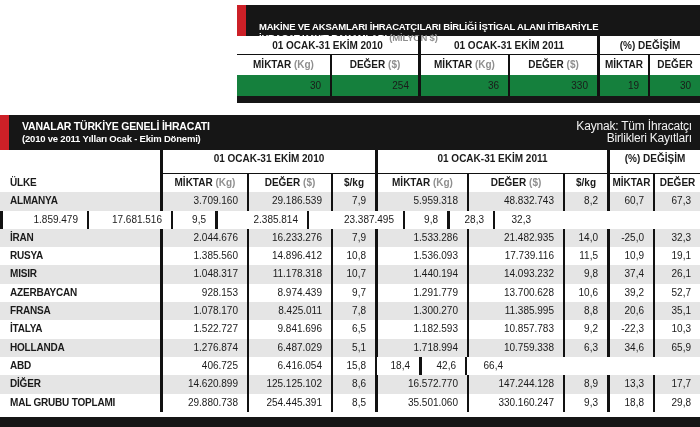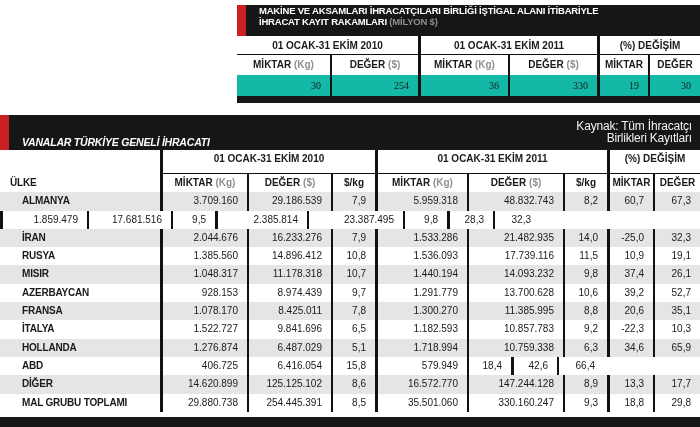--- a/index.html
+++ b/index.html
@@ -8,47 +8,47 @@
   .bar{background:#161616;display:flex;align-items:stretch;}
   .accent{width:9px;background:#cc2027;flex:0 0 auto;}
   .bar-text{color:#fff;font-weight:bold;padding:4px 8px 0 13px;letter-spacing:-0.2px;}
   .muted{color:#8f8f8f;}
   .num{text-align:right;padding-right:9px;box-sizing:border-box;}
   .cell{box-sizing:border-box;overflow:hidden;white-space:nowrap;}
 
   
   .top-table{position:absolute;left:237px;top:5px;width:463px;}
   .top-table .bar{height:31px;}
-  .top-table .bar-text{font-size:9.5px;line-height:11px;padding-top:0;}
+  .top-table .bar-text{font-size:9.5px;line-height:11px;padding-top:16px;}
   .t-row{display:flex;}
   .t-group{height:19px;line-height:20px;font-weight:bold;font-size:10px;text-align:center;
            border-bottom:1.5px solid #111;}
   .t-sub,.t-val{height:20px;line-height:20px;font-size:10px;}
   .t-sub{font-weight:bold;text-align:center;}
-  .t-val{height:21px;line-height:21px;background:#14b8a6;font-family:Liberation Serif, serif;}
+  .t-val{height:21px;line-height:21px;background:#15803d;}
   .tc1{width:93px;} .tc2{width:88px;border-left:2px solid #111;}
   .tc3{width:90px;border-left:3px solid #111;} .tc4{width:89px;border-left:2px solid #111;}
   .tc5{width:51px;border-left:3px solid #111;} .tc6{width:52px;border-left:2px solid #111;}
   .tg1{width:181px;} .tg2{width:179px;border-left:3px solid #111;} .tg3{width:103px;border-left:3px solid #111;}
   .black-cap{height:7px;background:#161616;}
 
   
   .main-table{position:absolute;left:0;top:115px;width:700px;}
   .main-table .bar{height:35px;justify-content:space-between;}
-  .main-title{font-size:10.5px;line-height:12.5px;padding-top:21px;font-style:italic;}
+  .main-title{font-size:10.5px;line-height:12.5px;padding-top:5px;}
   .source{color:#f2f2f2;font-weight:normal;font-size:12px;line-height:11.5px;text-align:right;
           padding:6px 8px 0 0;letter-spacing:-0.2px;}
   .m-group{height:24px;line-height:25px;font-weight:bold;font-size:10px;text-align:center;}
   .m-group .gcell{border-bottom:1.5px solid #111;box-sizing:border-box;}
   .m-sub{height:24px;line-height:24px;font-size:10px;font-weight:bold;}
   .m-sub .cell{text-align:center;}
   .m-sub .ulke{text-align:left;padding-left:10px;}
   .trow{display:flex;height:18.3px;line-height:18.3px;font-size:10px;}
   .trow:nth-child(odd){background:#e5e5e5;}
-  .c0{width:160px;font-weight:bold;padding-left:22px;letter-spacing:-0.2px;}
+  .c0{width:160px;font-weight:bold;padding-left:10px;letter-spacing:-0.2px;}
   .c1{width:87px;border-left:3px solid #111;}
   .c2{width:84px;border-left:2px solid #111;}
   .c3{width:44px;border-left:2px solid #111;}
   .c4{width:92px;border-left:3px solid #111;}
   .c5{width:96px;border-left:2px solid #111;}
   .c6{width:44px;border-left:2px solid #111;}
   .c7{width:46px;border-left:3px solid #111;}
   .c8{width:47px;border-left:2px solid #111;}
   .g0{width:160px;} .g1{width:215px;border-left:3px solid #111;}
   .g2{width:232px;border-left:3px solid #111;} .g3{width:93px;border-left:3px solid #111;}
@@ -222,21 +222,20 @@
     <div class="cell c5 num">10.759.338</div>
     <div class="cell c6 num">6,3</div>
     <div class="cell c7 num">34,6</div>
     <div class="cell c8 num">65,9</div>
   </div>
         <div class="trow">
     <div class="cell c0">ABD</div>
     <div class="cell c1 num">406.725</div>
     <div class="cell c2 num">6.416.054</div>
     <div class="cell c3 num">15,8</div>
-    <div class="cell c4 num">579.949</div>
     <div class="cell c6 num">18,4</div>
     <div class="cell c7 num">42,6</div>
     <div class="cell c8 num">66,4</div>
   </div>
         <div class="trow">
     <div class="cell c0">DİĞER</div>
     <div class="cell c1 num">14.620.899</div>
     <div class="cell c2 num">125.125.102</div>
     <div class="cell c3 num">8,6</div>
     <div class="cell c4 num">16.572.770</div>

